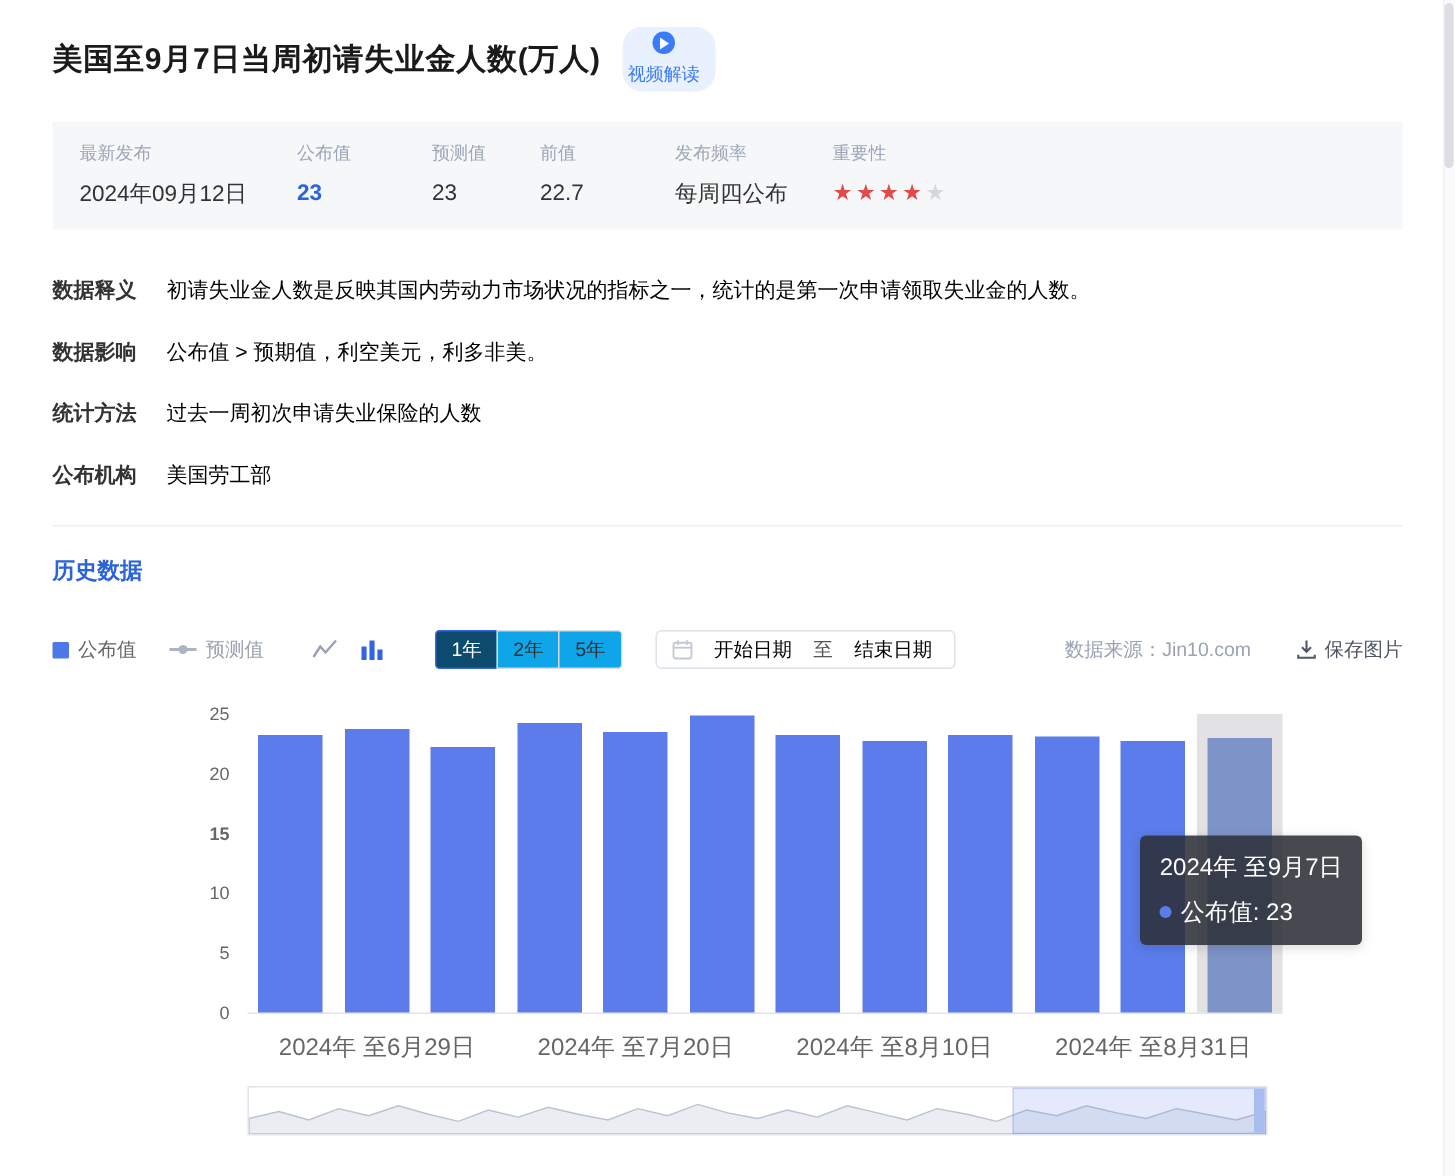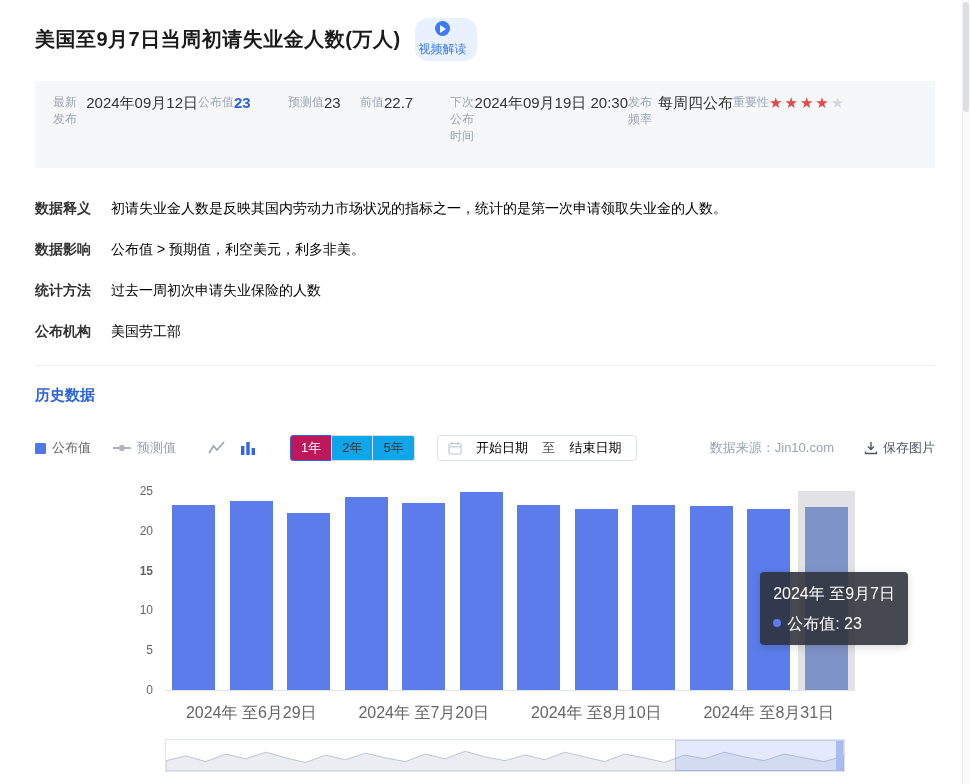--- a/index.html
+++ b/index.html
@@ -10,21 +10,21 @@
   
   .title-row { display:flex; align-items:center; gap:14px; }
   .title-row h1 { font-size:20px; font-weight:bold; color:#1a1a1a; letter-spacing:.5px; }
   .video-badge { display:inline-flex; align-items:center; gap:5px; background:#E9F1FE;
     border-radius:13px; padding:3px 10px 3px 4px; font-size:12px; color:#3B7BF7; cursor:pointer;flex-direction:column; }
   .play-circle { width:15px; height:15px; border-radius:50%; background:#3B7BF7;
     display:inline-flex; align-items:center; justify-content:center; padding-left:1px; }
 
   
   .summary-bar { margin-top:20px; background:#F6F7F9; padding:13px 18px 14px 18px; display:flex; }
-  .sum-col { display:flex; flex-direction:row; }
+  .sum-col { display:flex; flex-direction:column; }
   .sum-label { font-size:12px; color:#9CA6B8; margin-bottom:9px; }
   .sum-value { font-size:15px; color:#333; white-space:nowrap; }
   .sum-value.blue { color:#2A63DB; font-weight:bold; }
   .w145{width:145px}.w90{width:90px}.w72{width:72px}.w178{width:178px}.w105{width:105px}
   .stars { font-size:15px; letter-spacing:2px; line-height:1; margin-top:1px; }
   .star { color:#D4D7DC; }
   .star.filled { color:#E24A4A; }
 
   
   .details { margin-top:30px; }
@@ -46,21 +46,21 @@
   .legend-line { width:18px; height:2px; background:#ACB3C3; position:relative; }
   .legend-line::after { content:""; position:absolute; left:6px; top:-2px; width:6px; height:6px;
     border-radius:50%; background:#ACB3C3; }
   .chart-type-icons { margin-left:32px; display:flex; align-items:center; gap:14px; }
   .icon-btn { display:inline-flex; cursor:pointer; }
   .segmented { margin-left:34px; display:inline-flex; }
   .seg { padding:4px 10px; border:1px solid #D8DCE4; background:#0ea5e9; color:#333;
     font-size:13px; cursor:pointer; margin-left:-1px; line-height:16px; }
   .seg:first-child { border-radius:3px 0 0 3px; margin-left:0; }
   .seg:last-child { border-radius:0 3px 3px 0; }
-  .seg.active { background:#be185d; border-color:#3467DF; color:#fff; }
+  .seg.active { background:#0c4a6e; border-color:#3467DF; color:#fff; }
   .date-range { margin-left:22px; width:200px; height:26px; border:1px solid #DDE1E8;
     border-radius:4px; display:flex; align-items:center; padding:0 10px; gap:10px; cursor:pointer; }
   .date-ph { color:#000000; flex:1; text-align:center; }
   .date-sep { color:#555; }
   .source { margin-left:auto; color:#9AA3B3; }
   .save-btn { margin-left:30px; display:flex; align-items:center; gap:5px; color:#4E5666; cursor:pointer; }
 
   
   .chart { position:relative; margin-top:30px; }
   .plot { position:relative; margin:8px 80px 0 130px; height:200px; border-bottom:1px solid #DFE4EE; }
@@ -122,24 +122,20 @@
       <div class="sum-value blue">23</div>
     </div>
     <div class="sum-col w72">
       <div class="sum-label">预测值</div>
       <div class="sum-value">23</div>
     </div>
     <div class="sum-col w90">
       <div class="sum-label">前值</div>
       <div class="sum-value">22.7</div>
     </div>
-    <div class="sum-col w178">
-      <div class="sum-label">下次公布时间</div>
-      <div class="sum-value">2024年09月19日 20:30</div>
-    </div>
     <div class="sum-col w105">
       <div class="sum-label">发布频率</div>
       <div class="sum-value">每周四公布</div>
     </div>
     <div class="sum-col">
       <div class="sum-label">重要性</div>
       <div class="stars"><span class="star filled">★</span><span class="star filled">★</span><span class="star filled">★</span><span class="star filled">★</span><span class="star">★</span></div>
     </div>
   </div>
 

